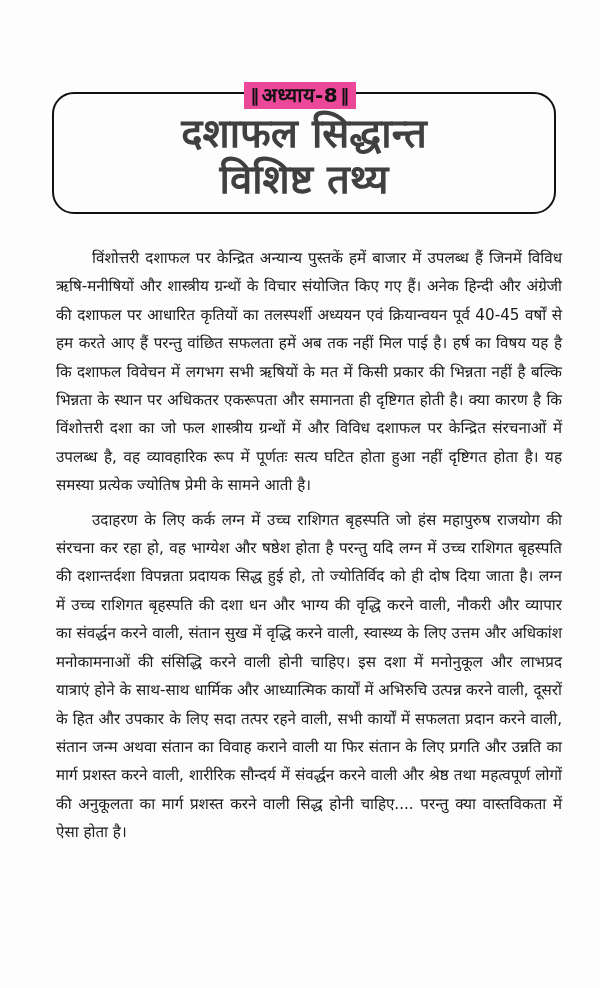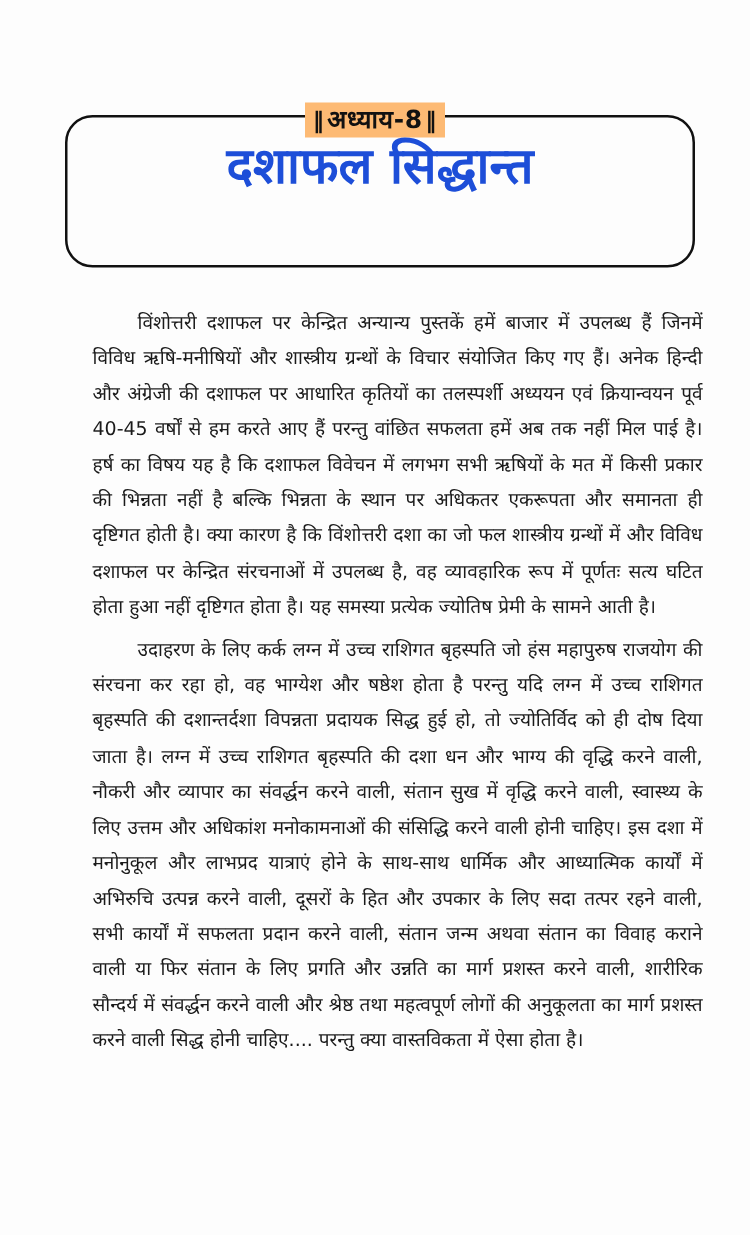--- a/index.html
+++ b/index.html
@@ -34,21 +34,21 @@
     .chapter-label-wrap {
       position: absolute;
       left: 0;
       top: 82px;
       width: 600px;
       text-align: center;
       height: 26px;
     }
     .chapter-label {
       display: inline-block;
-      background: #fdba74;
+      background: #ec4899;
       padding: 0 4px;
       font-family: "DejaVu Sans", sans-serif;
       font-weight: bold;
       font-size: 20px;
       line-height: 26px;
       color: #111;
       letter-spacing: 0.5px;
     }
     .chapter-label .bars {
       font-weight: bold;
@@ -58,56 +58,57 @@
     .chapter-title {
       position: absolute;
       left: 52px;
       width: 504px;
       top: 110px;
       text-align: center;
       font-family: "DejaVu Sans", sans-serif;
       font-weight: bold;
       font-size: 40px;
       line-height: 46px;
-      color: #1d4ed8;
+      color: #404040;
     }
     .chapter-title div {
       white-space: nowrap;
     }
     .body-text {
       position: absolute;
       left: 56px;
       top: 244px;
       width: 506px;
       font-family: "DejaVu Sans", sans-serif;
       font-size: 15.2px;
       line-height: 28.4px;
       color: #1a1a1a;
       text-align: justify;
     }
     .body-text p {
-      margin: 0 0 6px 18px;
+      margin: 0 0 6px 0;
       text-indent: 36px;
     }
   </style>
 </head>
 <body>
 
 <div class="page">
 
   <div class="header-box"></div>
 
   <div class="chapter-label-wrap">
     <span class="chapter-label">
       <span class="bars">‖</span><span>अध्याय-8</span><span class="bars">‖</span>
     </span>
   </div>
 
   <div class="chapter-title">
     <div>दशाफल सिद्धान्त</div>
+    <div>विशिष्ट तथ्य</div>
   </div>
 
   <div class="body-text">
     <p>विंशोत्तरी दशाफल पर केन्द्रित अन्यान्य पुस्तकें हमें बाजार में उपलब्ध हैं जिनमें विविध ऋषि-मनीषियों और शास्त्रीय ग्रन्थों के विचार संयोजित किए गए हैं। अनेक हिन्दी और अंग्रेजी की दशाफल पर आधारित कृतियों का तलस्पर्शी अध्ययन एवं क्रियान्वयन पूर्व 40-45 वर्षों से हम करते आए हैं परन्तु वांछित सफलता हमें अब तक नहीं मिल पाई है। हर्ष का विषय यह है कि दशाफल विवेचन में लगभग सभी ऋषियों के मत में किसी प्रकार की भिन्नता नहीं है बल्कि भिन्नता के स्थान पर अधिकतर एकरूपता और समानता ही दृष्टिगत होती है। क्या कारण है कि विंशोत्तरी दशा का जो फल शास्त्रीय ग्रन्थों में और विविध दशाफल पर केन्द्रित संरचनाओं में उपलब्ध है, वह व्यावहारिक रूप में पूर्णतः सत्य घटित होता हुआ नहीं दृष्टिगत होता है। यह समस्या प्रत्येक ज्योतिष प्रेमी के सामने आती है।</p>
     <p>उदाहरण के लिए कर्क लग्न में उच्च राशिगत बृहस्पति जो हंस महापुरुष राजयोग की संरचना कर रहा हो, वह भाग्येश और षष्ठेश होता है परन्तु यदि लग्न में उच्च राशिगत बृहस्पति की दशान्तर्दशा विपन्नता प्रदायक सिद्ध हुई हो, तो ज्योतिर्विद को ही दोष दिया जाता है। लग्न में उच्च राशिगत बृहस्पति की दशा धन और भाग्य की वृद्धि करने वाली, नौकरी और व्यापार का संवर्द्धन करने वाली, संतान सुख में वृद्धि करने वाली, स्वास्थ्य के लिए उत्तम और अधिकांश मनोकामनाओं की संसिद्धि करने वाली होनी चाहिए। इस दशा में मनोनुकूल और लाभप्रद यात्राएं होने के साथ-साथ धार्मिक और आध्यात्मिक कार्यों में अभिरुचि उत्पन्न करने वाली, दूसरों के हित और उपकार के लिए सदा तत्पर रहने वाली, सभी कार्यों में सफलता प्रदान करने वाली, संतान जन्म अथवा संतान का विवाह कराने वाली या फिर संतान के लिए प्रगति और उन्नति का मार्ग प्रशस्त करने वाली, शारीरिक सौन्दर्य में संवर्द्धन करने वाली और श्रेष्ठ तथा महत्वपूर्ण लोगों की अनुकूलता का मार्ग प्रशस्त करने वाली सिद्ध होनी चाहिए.... परन्तु क्या वास्तविकता में ऐसा होता है।</p>
   </div>
 
 </div>
 
 </body></html>

